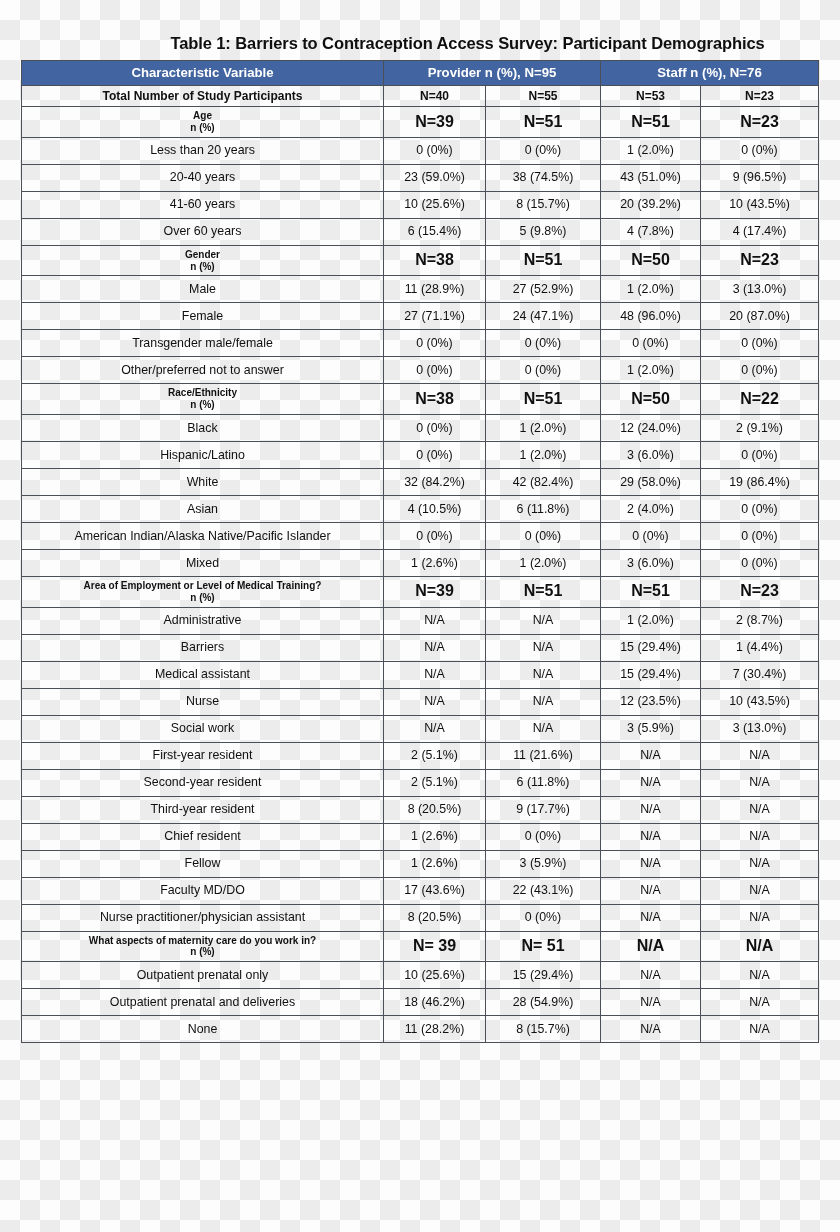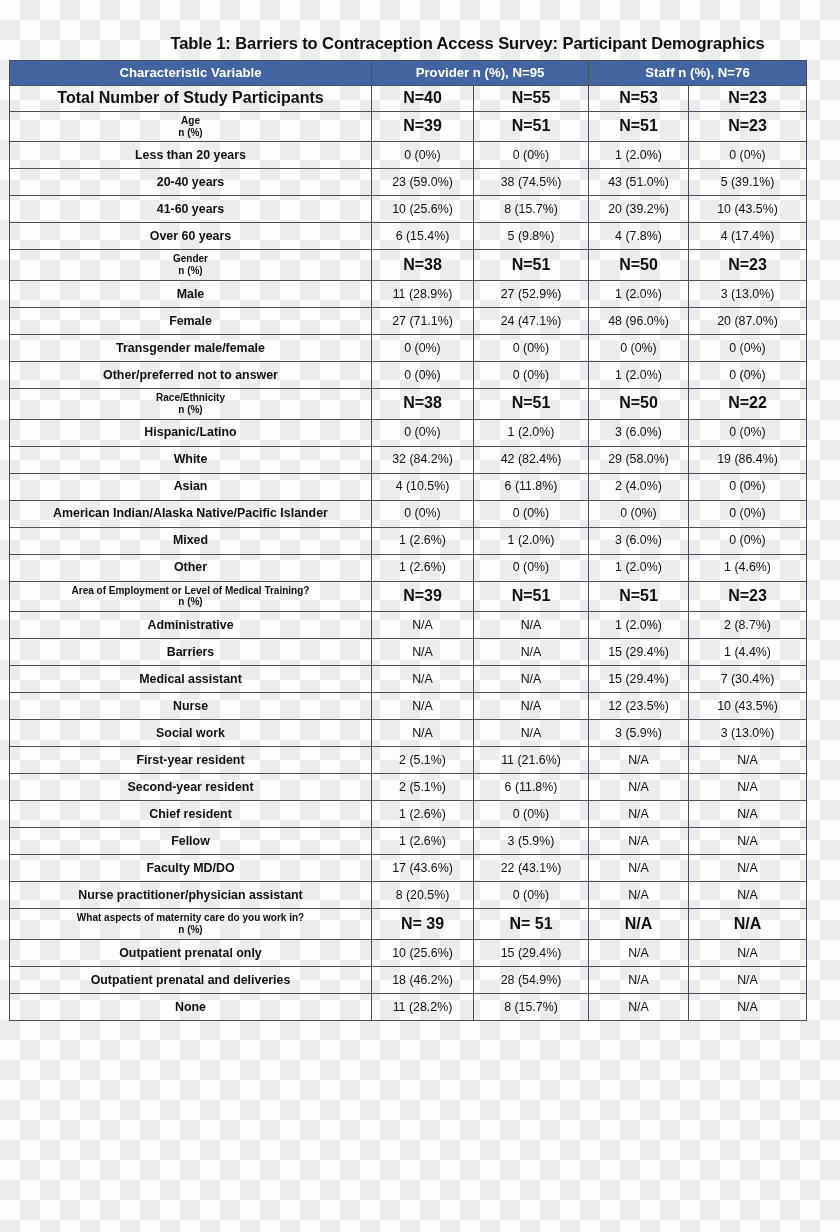--- a/index.html
+++ b/index.html
@@ -27,21 +27,21 @@
     font-size: 16.5px;
     font-weight: bold;
     color: #0f0f0f;
     letter-spacing: -0.1px;
     white-space: nowrap;
     margin-left: 48px;
   }
 
   #demographics-table {
     position: absolute;
-    top: 60px; left: 9px;
+    top: 60px; left: 21px;
     width: 797px;
     border-collapse: collapse;
     table-layout: fixed;
     font-size: 12.4px;
     color: #101010;
   }
   #demographics-table td, #demographics-table th {
     border: 1.3px solid #4a4f58;
     padding: 3px 4px;
     text-align: center;
@@ -59,28 +59,28 @@
 
   thead th {
     background: #4264a0 !important;
     color: #ffffff;
     font-weight: bold;
     font-size: 13.2px;
     height: 25px;
     border-color: #2e4470;
   }
 
-  tr.total-row td { font-weight: bold; font-size: 16px; height: 19px; }
+  tr.total-row td { font-weight: bold; font-size: 12px; height: 19px; }
 
   tr.section-row td { font-weight: bold; font-size: 13.6px; }
   tr.section-row td.label-cell { font-size: 10px; }
   tr.section-row td.val { font-size: 16px; }
 
   tr.data-row td { font-size: 12.4px; height: 27px; }
-  tr.data-row td.label-cell { font-weight: bold; }
+  tr.data-row td.label-cell { font-weight: normal; }
 
   td.label-cell { text-align: center; }
 
   .sub2 { display: block; }
 </style>
 </head>
 <body>
 
 <div id="table-title">Table 1: Barriers to Contraception Access Survey: Participant Demographics</div>
 
@@ -119,21 +119,21 @@
         <td class="val">0 (0%)</td>
         <td class="val">0 (0%)</td>
         <td class="val">1 (2.0%)</td>
         <td class="val">0 (0%)</td>
       </tr>
       <tr class="data-row">
         <td class="label-cell">20-40 years</td>
         <td class="val">23 (59.0%)</td>
         <td class="val">38 (74.5%)</td>
         <td class="val">43 (51.0%)</td>
-        <td class="val">5 (39.1%)</td>
+        <td class="val">9 (96.5%)</td>
       </tr>
       <tr class="data-row">
         <td class="label-cell">41-60 years</td>
         <td class="val">10 (25.6%)</td>
         <td class="val">8 (15.7%)</td>
         <td class="val">20 (39.2%)</td>
         <td class="val">10 (43.5%)</td>
       </tr>
       <tr class="data-row">
         <td class="label-cell">Over 60 years</td>
@@ -178,20 +178,27 @@
         <td class="val">0 (0%)</td>
       </tr>
       <tr class="section-row">
         <td class="label-cell">Race/Ethnicity<span class="sub2">n (%)</span></td>
         <td class="val">N=38</td>
         <td class="val">N=51</td>
         <td class="val">N=50</td>
         <td class="val">N=22</td>
       </tr>
       <tr class="data-row">
+        <td class="label-cell">Black</td>
+        <td class="val">0 (0%)</td>
+        <td class="val">1 (2.0%)</td>
+        <td class="val">12 (24.0%)</td>
+        <td class="val">2 (9.1%)</td>
+      </tr>
+      <tr class="data-row">
         <td class="label-cell">Hispanic/Latino</td>
         <td class="val">0 (0%)</td>
         <td class="val">1 (2.0%)</td>
         <td class="val">3 (6.0%)</td>
         <td class="val">0 (0%)</td>
       </tr>
       <tr class="data-row">
         <td class="label-cell">White</td>
         <td class="val">32 (84.2%)</td>
         <td class="val">42 (82.4%)</td>
@@ -212,27 +219,20 @@
         <td class="val">0 (0%)</td>
         <td class="val">0 (0%)</td>
       </tr>
       <tr class="data-row">
         <td class="label-cell">Mixed</td>
         <td class="val">1 (2.6%)</td>
         <td class="val">1 (2.0%)</td>
         <td class="val">3 (6.0%)</td>
         <td class="val">0 (0%)</td>
       </tr>
-      <tr class="data-row">
-        <td class="label-cell">Other</td>
-        <td class="val">1 (2.6%)</td>
-        <td class="val">0 (0%)</td>
-        <td class="val">1 (2.0%)</td>
-        <td class="val">1 (4.6%)</td>
-      </tr>
       <tr class="section-row">
         <td class="label-cell">Area of Employment or Level of Medical Training?<span class="sub2">n (%)</span></td>
         <td class="val">N=39</td>
         <td class="val">N=51</td>
         <td class="val">N=51</td>
         <td class="val">N=23</td>
       </tr>
       <tr class="data-row">
         <td class="label-cell">Administrative</td>
         <td class="val">N/A</td>
@@ -276,20 +276,27 @@
         <td class="val">N/A</td>
       </tr>
       <tr class="data-row">
         <td class="label-cell">Second-year resident</td>
         <td class="val">2 (5.1%)</td>
         <td class="val">6 (11.8%)</td>
         <td class="val">N/A</td>
         <td class="val">N/A</td>
       </tr>
       <tr class="data-row">
+        <td class="label-cell">Third-year resident</td>
+        <td class="val">8 (20.5%)</td>
+        <td class="val">9 (17.7%)</td>
+        <td class="val">N/A</td>
+        <td class="val">N/A</td>
+      </tr>
+      <tr class="data-row">
         <td class="label-cell">Chief resident</td>
         <td class="val">1 (2.6%)</td>
         <td class="val">0 (0%)</td>
         <td class="val">N/A</td>
         <td class="val">N/A</td>
       </tr>
       <tr class="data-row">
         <td class="label-cell">Fellow</td>
         <td class="val">1 (2.6%)</td>
         <td class="val">3 (5.9%)</td>

